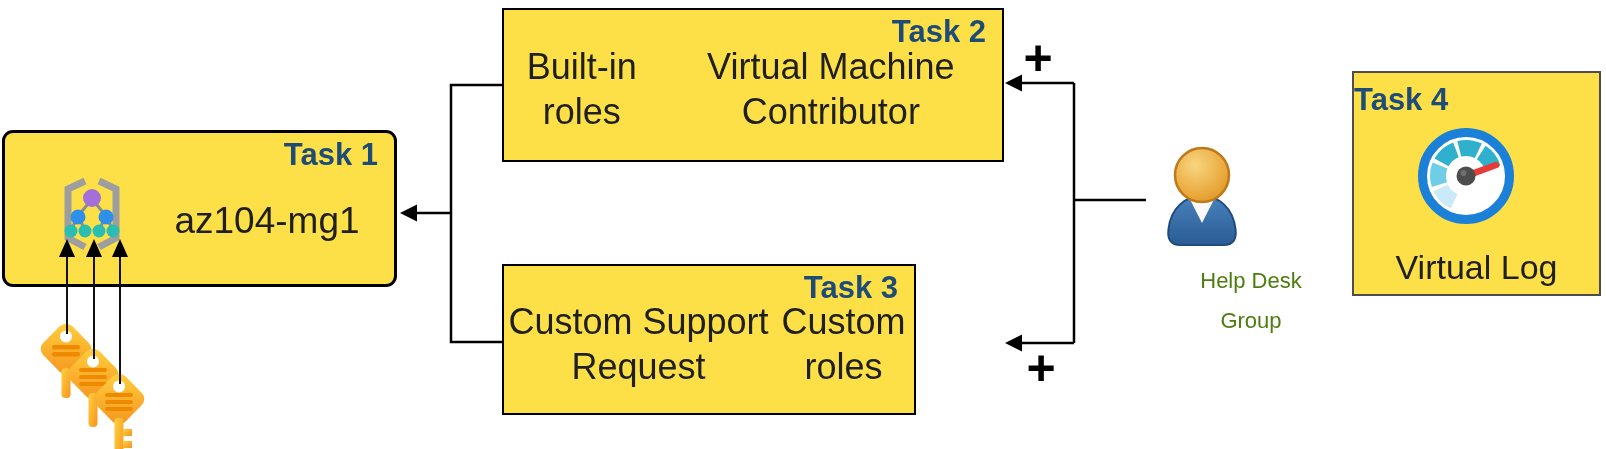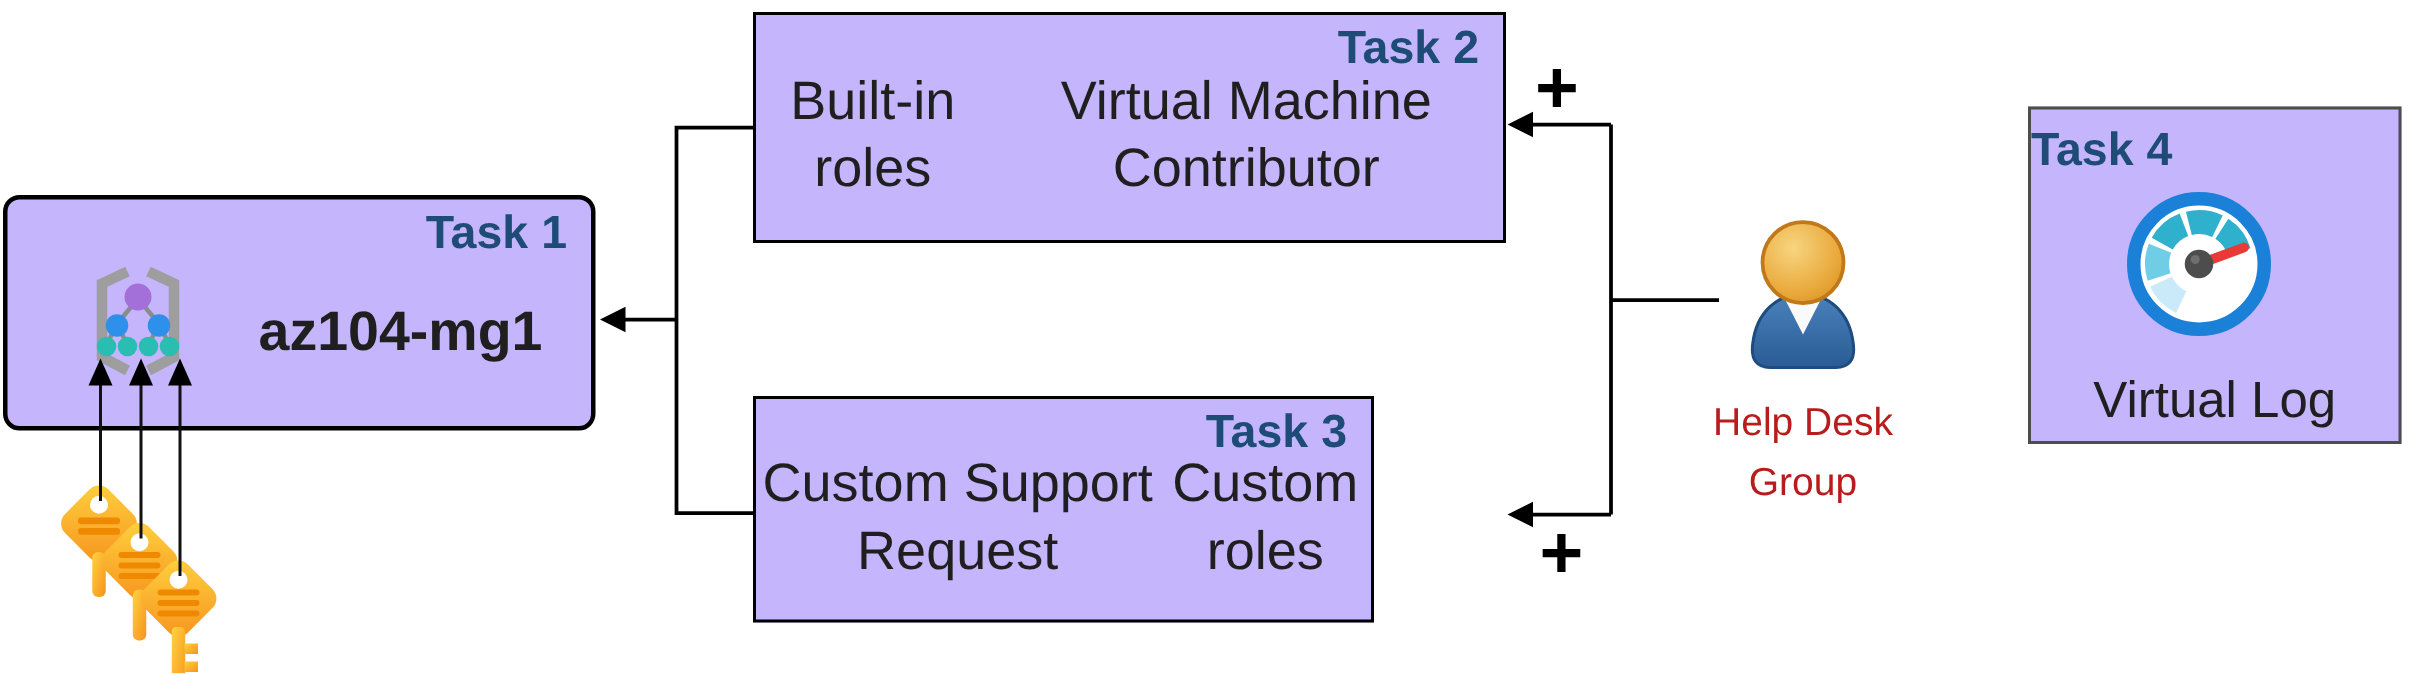--- a/index.html
+++ b/index.html
@@ -8,39 +8,39 @@
     position: relative;
     width: 1606px;
     height: 449px;
     background: #ffffff;
     overflow: hidden;
     font-family: "Liberation Sans", sans-serif;
     color: #1f1f1f;
   }
   .box {
     position: absolute;
-    background: #c4b5fd;
+    background: #fde047;
     border: 3px solid #000000;
   }
   .badge {
     position: absolute;
     top: 4px;
     right: 16px;
     font-size: 31px;
     font-weight: 700;
     color: #1e4c77;
     white-space: nowrap;
   }
   
   .box-task1 { left: 2px; top: 130px; width: 395px; height: 157px; border-radius: 11px; }
   .mg-icon { position: absolute; left: 44px; top: 41px; }
   .t1-title {
     position: absolute; left: 145px; right: 10px; top: 0; bottom: 0;
     display: flex; align-items: center; justify-content: center;
-    padding-top: 24px; font-size: 37px; font-weight: bold;
+    padding-top: 24px; font-size: 37px;
   }
   
   .box-task2 { left: 502px; top: 8px;   width: 502px; height: 154px; border-width: 2.5px; }
   .box-task3 { left: 502px; top: 264px; width: 414px; height: 151px; border-width: 2.5px; }
   .role-lines {
     display: flex; flex-direction: row; justify-content: center; align-items: center;
     height: 100%; padding-top: 8px;
     font-size: 36px; line-height: 45px; text-align: center;
   }
   
@@ -55,22 +55,22 @@
     text-align: center; font-size: 34px;
   }
   
   .plus {
     position: absolute; width: 48px; text-align: center;
     font-size: 50px; font-weight: 900; color: #000; line-height: 56px;
   }
   .plus-task2 { left: 1014px; top: 30px; }
   .plus-task3 { left: 1017px; top: 340px; }
   .help-desk-label {
-    position: absolute; left: 1110px; top: 261px; width: 184px;
-    text-align: center; font-size: 26px; line-height: 40px; color: #b91c1c;
+    position: absolute; left: 1159px; top: 261px; width: 184px;
+    text-align: center; font-size: 22px; line-height: 40px; color: #4d7c0f;
   }
   .person-icon { position: absolute; left: 1156px; top: 145px; }
   .keys-icon { position: absolute; left: 20px; top: 300px; }
   .overlay { position: absolute; left: 0; top: 0; pointer-events: none; }
 </style>
 </head>
 <body>
 
 <div class="canvas">
 

